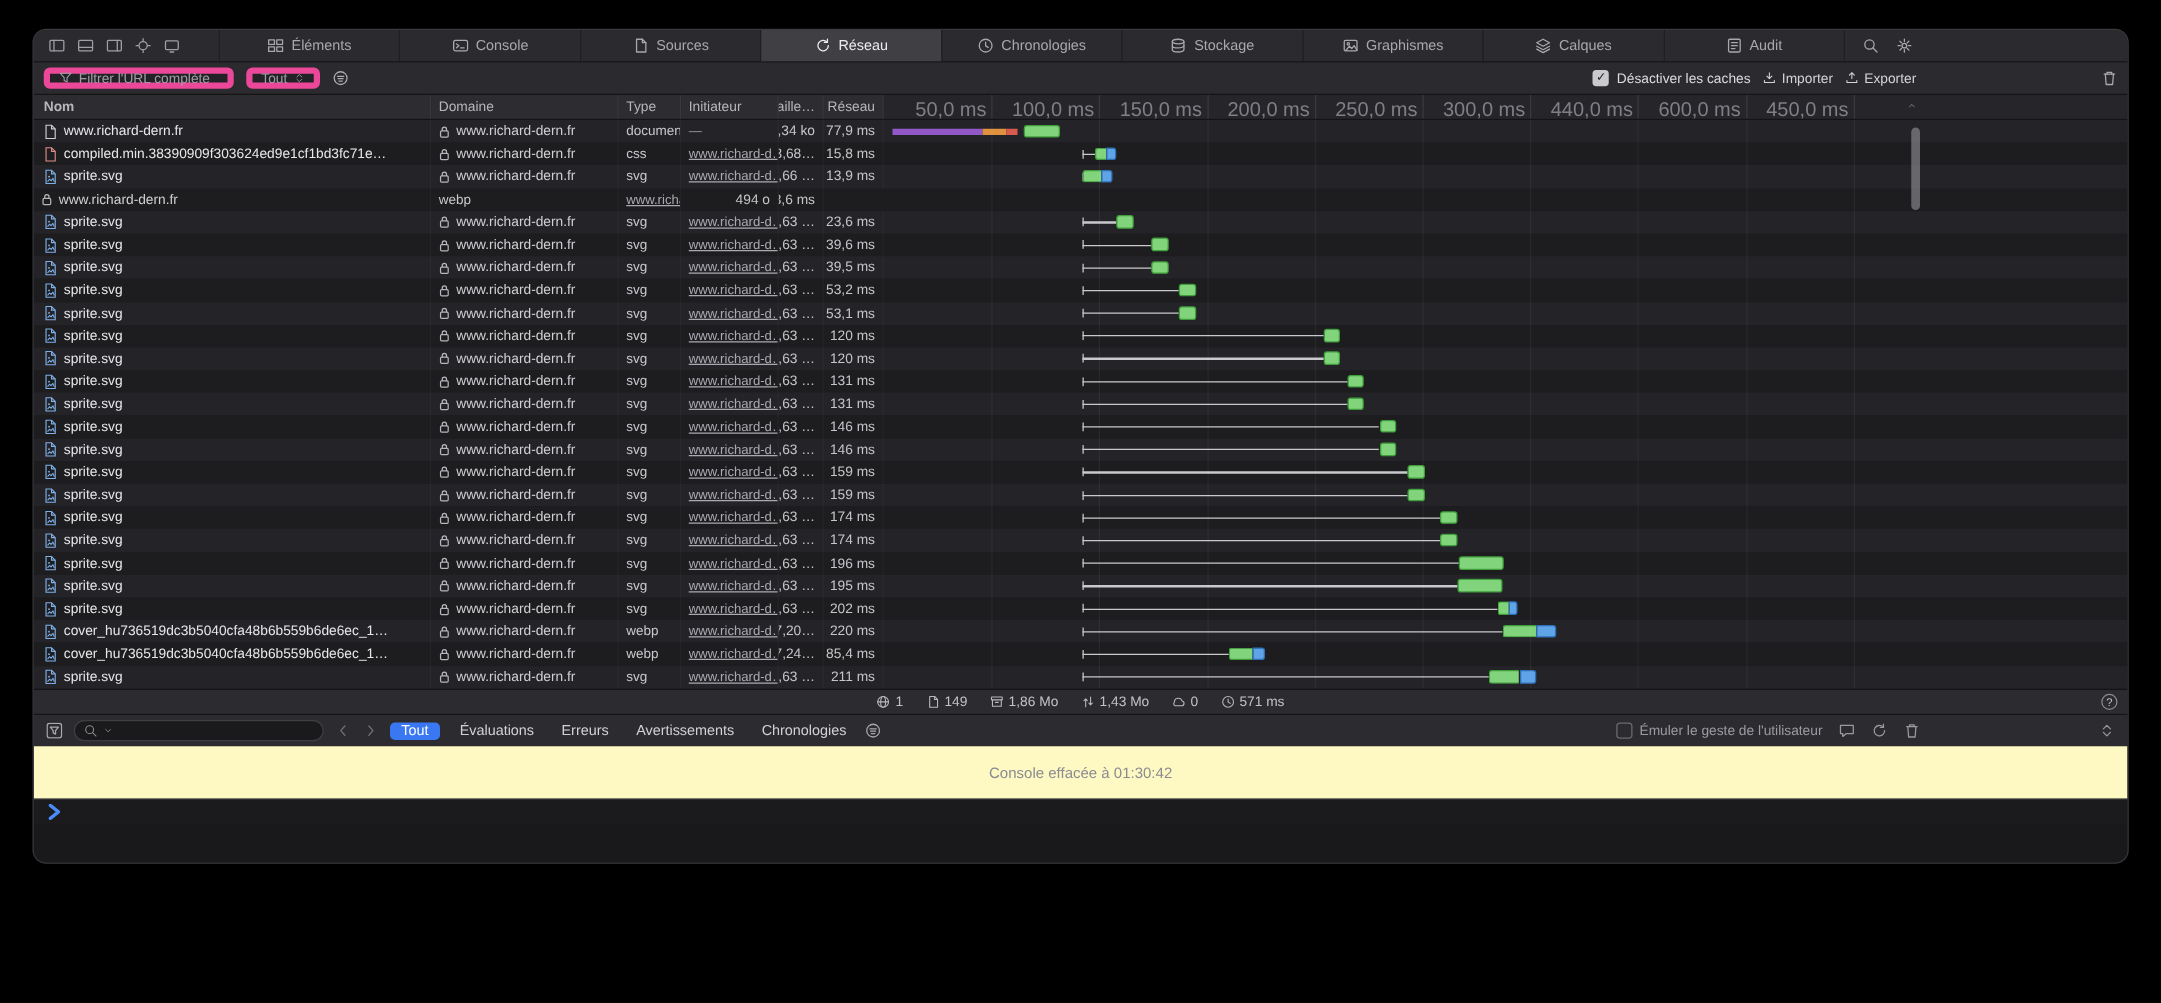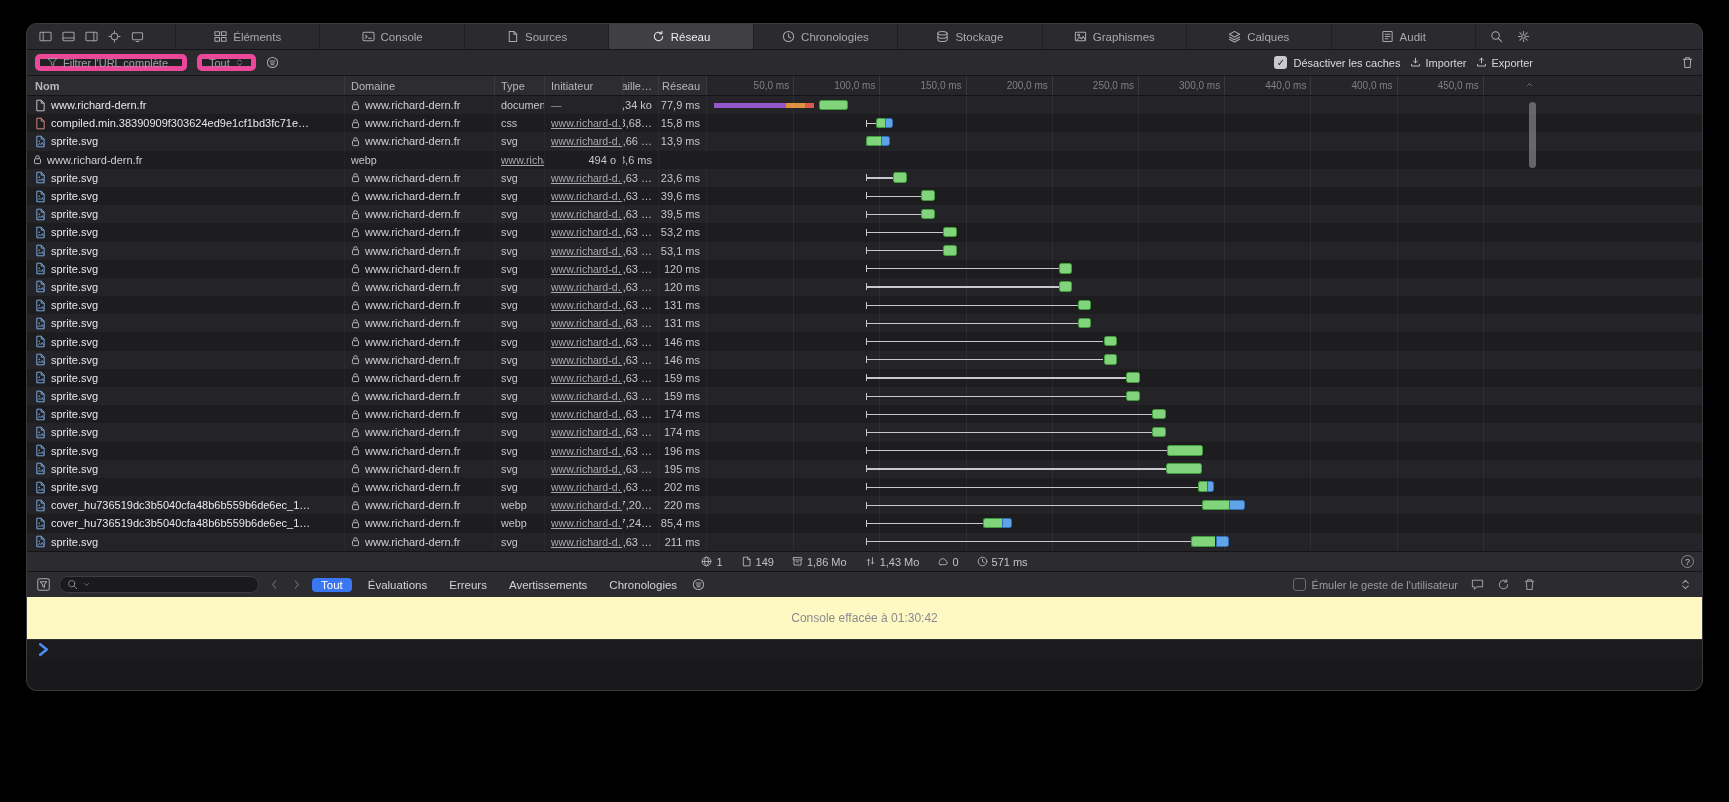--- a/index.html
+++ b/index.html
@@ -46,21 +46,21 @@
   .trashbtn{margin-left:138px;color:#a9a9ae;}
 
   
   .gridcols{display:grid;grid-template-columns:318px 150px 50px 78px 36px 48px 1fr;}
   .thead{height:20px;flex:0 0 auto;border-bottom:1px solid #141416;}
   .hcell{font-size:11px;color:#b6b6bb;display:flex;align-items:center;background:#2d2d31;
          border-right:1px solid #3a3a3e;overflow:hidden;white-space:nowrap;}
   .hcell.pl8{padding-left:8px;font-weight:bold;} .hcell.pl6{padding-left:6px;}
   .hcell.r{justify-content:flex-end;padding-right:6px;}
   .tl-head{position:relative;background:#26262a;border-right:none;}
-  .tl-label{position:absolute;top:4px;width:80px;text-align:right;font-size:10px;color:#7f7f85;}
+  .tl-label{position:absolute;top:4px;width:80px;text-align:right;font-size:16px;color:#7f7f85;}
   .tl-grid-h{position:absolute;top:0;bottom:0;width:1px;background:#3a3a3e;}
   .tl-chev{position:absolute;left:818px;top:4px;color:#8d8d93;}
 
   .rows-area{height:455px;position:relative;overflow:hidden;flex:0 0 auto;background:#1d1d20;}
   .rows-list{position:absolute;inset:0;}
   .nrow{height:18.2px;}
   .nrow:nth-child(odd){background:#242428;}
   .nrow:nth-child(even){background:#1d1d20;}
   .cell{display:flex;align-items:center;font-size:11px;color:#d6d6da;overflow:hidden;white-space:nowrap;
         border-right:1px solid rgba(255,255,255,0.035);height:100%;}
@@ -330,21 +330,21 @@
         <span class="tl-label" style="left:174.60000000000002px">150,0 ms</span>
         <div class="tl-grid-h" style="left:258.6px"></div>
         <span class="tl-label" style="left:260.8px">200,0 ms</span>
         <div class="tl-grid-h" style="left:344.8px"></div>
         <span class="tl-label" style="left:347px">250,0 ms</span>
         <div class="tl-grid-h" style="left:431px"></div>
         <span class="tl-label" style="left:433.20000000000005px">300,0 ms</span>
         <div class="tl-grid-h" style="left:517.2px"></div>
         <span class="tl-label" style="left:519.4px">440,0 ms</span>
         <div class="tl-grid-h" style="left:603.4px"></div>
-        <span class="tl-label" style="left:605.6px">400,0 ms</span>
+        <span class="tl-label" style="left:605.6px">600,0 ms</span>
         <div class="tl-grid-h" style="left:689.6px"></div>
         <span class="tl-label" style="left:691.8000000000001px">450,0 ms</span>
         <div class="tl-grid-h" style="left:775.8000000000001px"></div>
         <span class="tl-chev icon xs">
           <svg viewBox="0 0 14 14" fill="none" stroke="currentColor" stroke-width="1.1" stroke-linecap="round" stroke-linejoin="round">
             <path d="M4 8.5l3-3 3 3"></path>
           </svg>
         </span>
       </div>
   </div>

